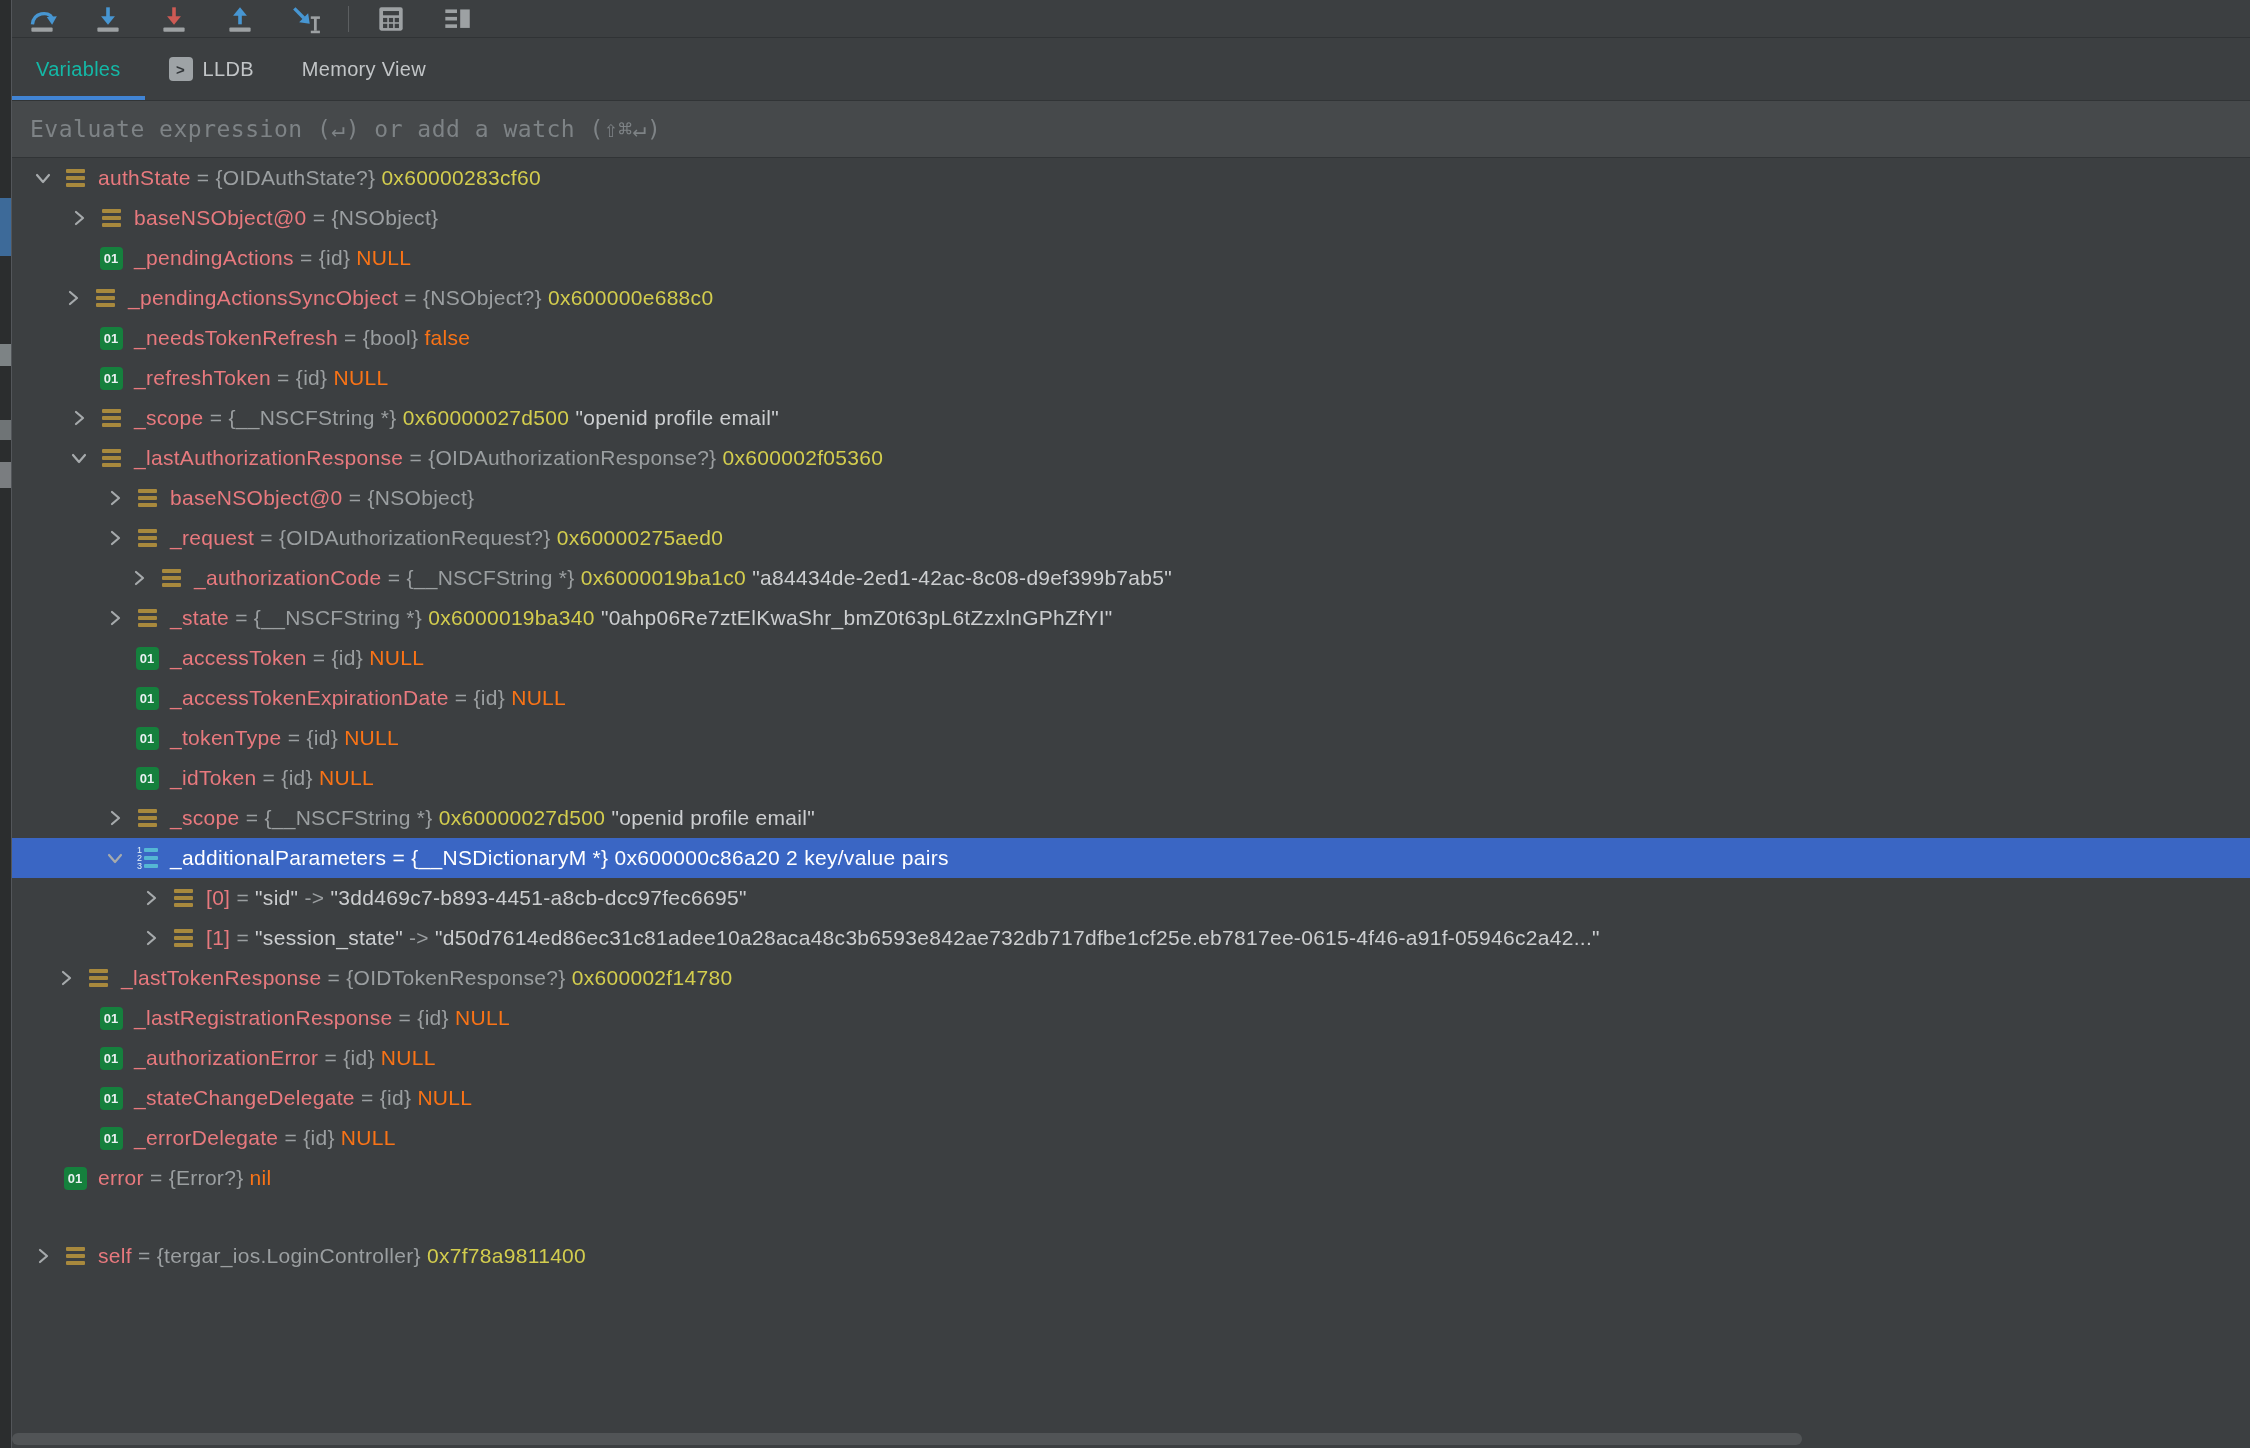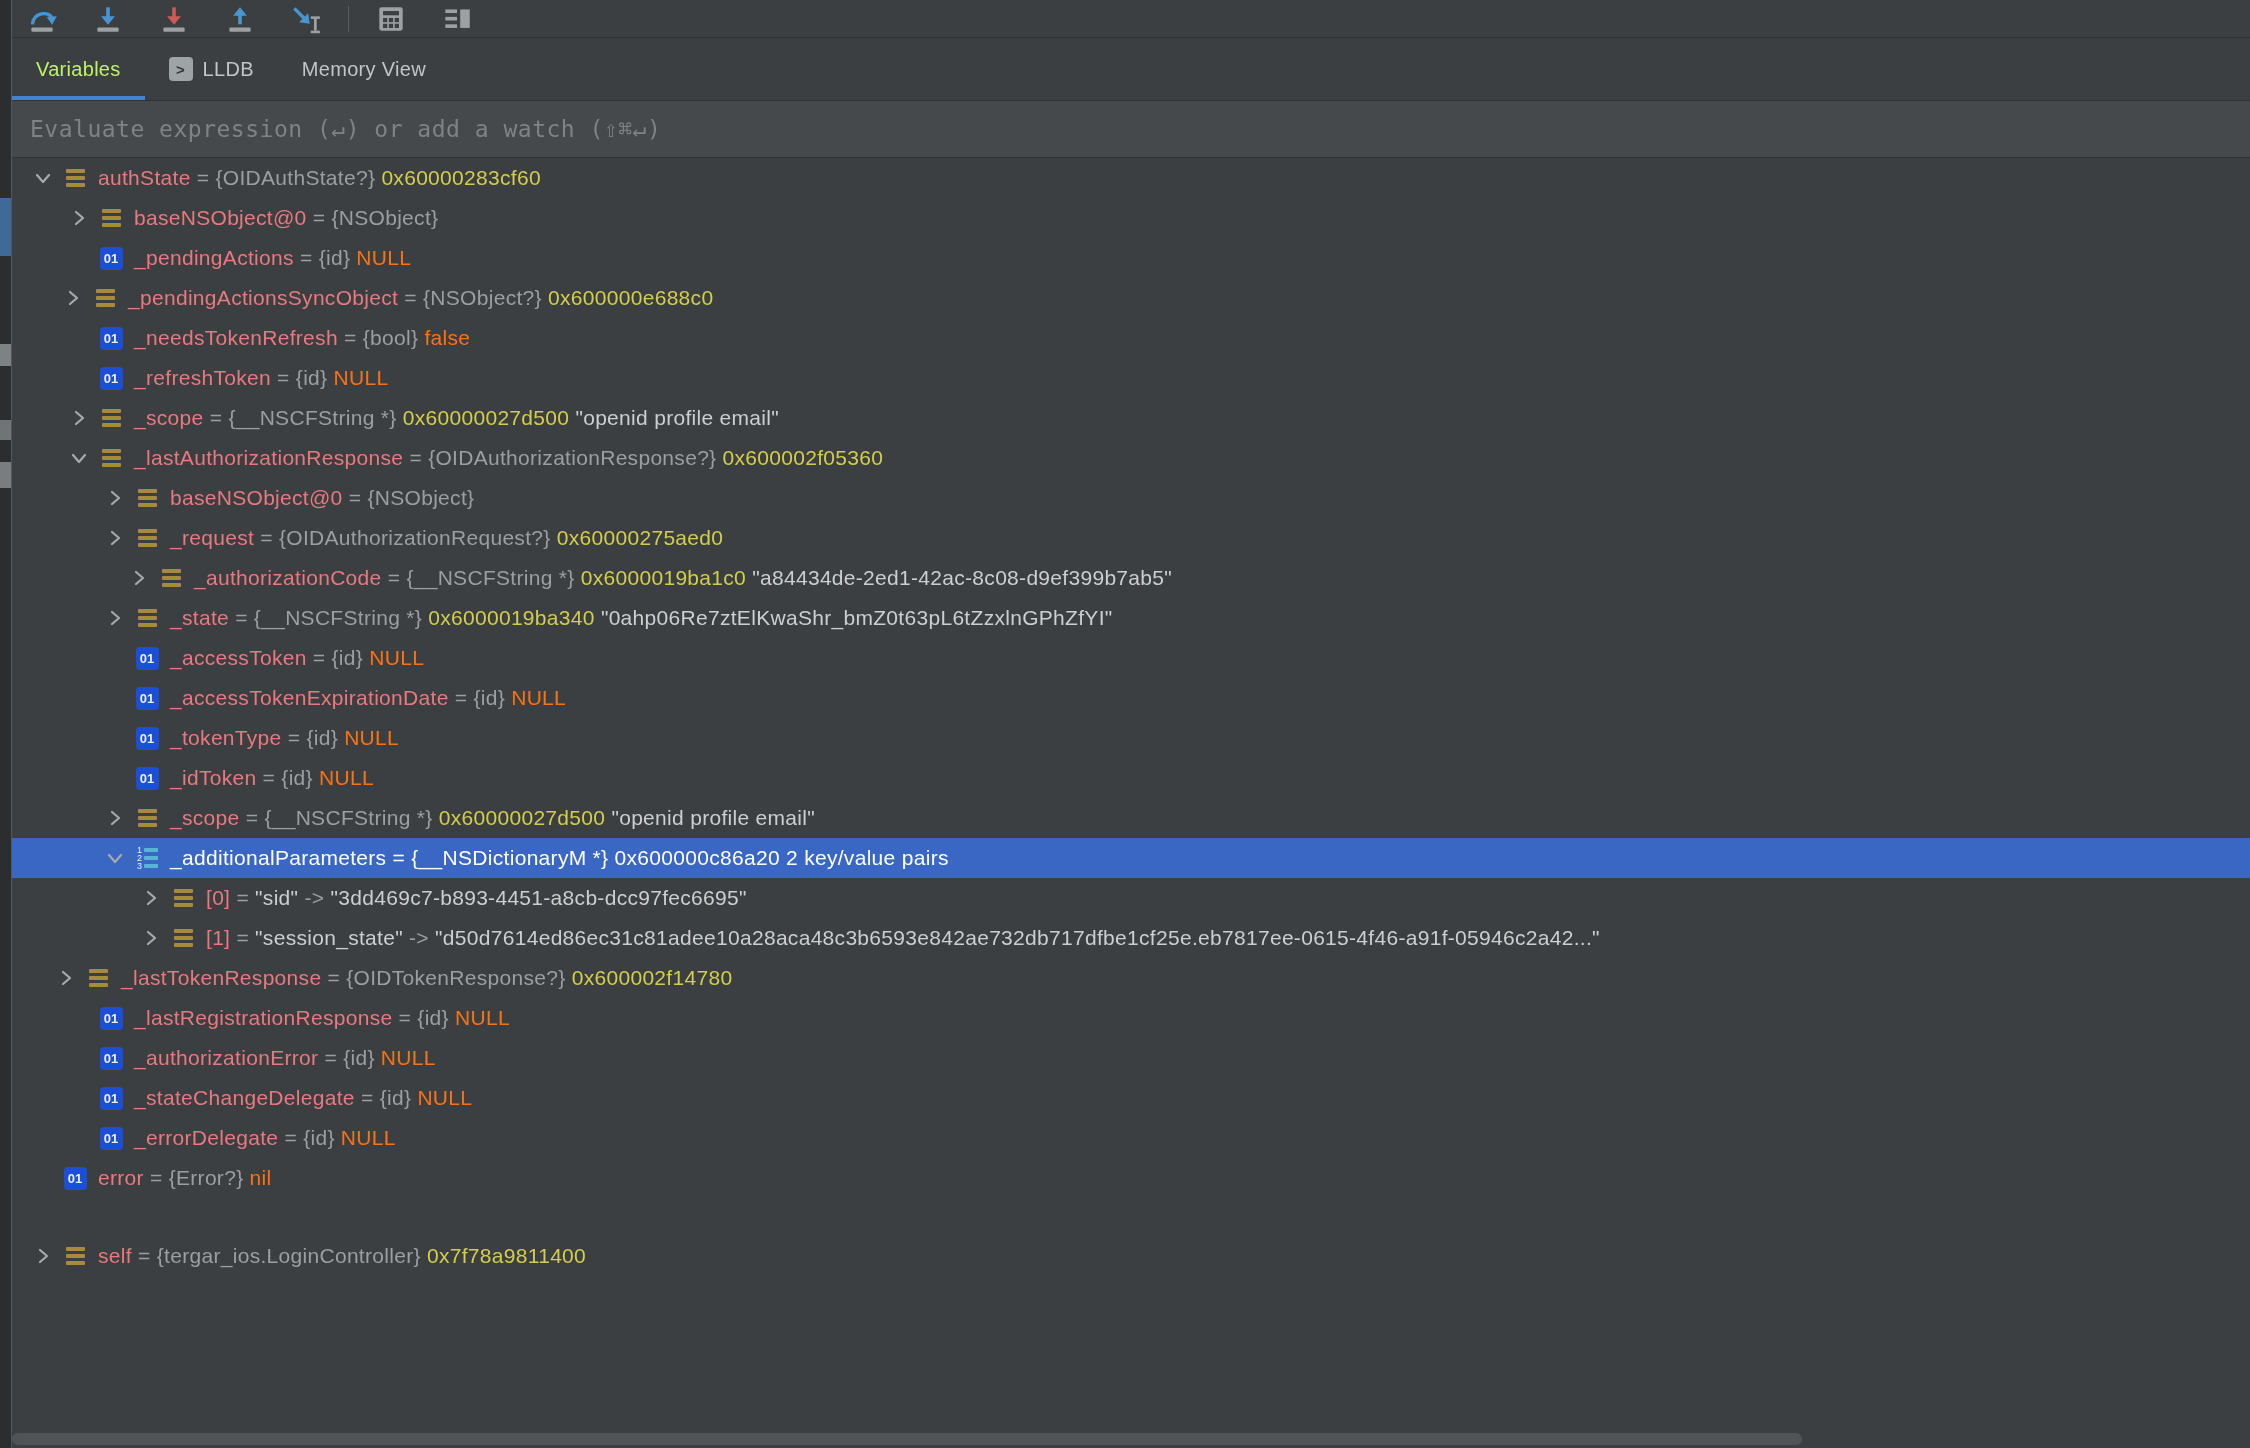--- a/index.html
+++ b/index.html
@@ -26,21 +26,21 @@
     border-bottom:1px solid #303335;flex:none;}
   .tb-btn{width:40px;height:34px;display:flex;align-items:center;justify-content:center;
     margin-right:26px;border-radius:4px;}
   .ticon{display:flex;}
   .tb-sep{width:1px;height:26px;background:#5c5f61;margin:0 22px 0 -4px;}
 
   
   .tabbar{height:62px;display:flex;align-items:stretch;flex:none;}
   .tab{position:relative;display:flex;align-items:center;padding:0 24px;
     font-size:20px;color:#c2c5c7;letter-spacing:.3px;cursor:default;}
-  .tab.active{color:#bef264;}
+  .tab.active{color:#14b8a6;}
   .tab-underline{position:absolute;left:0;right:0;bottom:0;height:4px;background:#4184d4;}
   .tab-icn{width:24px;height:24px;border-radius:4px;background:#9ea3a6;color:#33373a;
     font-weight:bold;font-size:15px;display:flex;align-items:center;justify-content:center;
     margin-right:10px;}
 
   
   .evalbar{height:56px;background:#46494b;border-top:1px solid #313436;border-bottom:1px solid #313436;
     display:flex;align-items:center;padding-left:18px;flex:none;}
   .eval-hint{font-family:"DejaVu Sans Mono",monospace;font-size:23px;color:#7e8386;letter-spacing:.5px;}
 
@@ -57,21 +57,21 @@
   .seg-punct{color:#9b9fa1;}
   .seg-type{color:#9b9fa1;}
   .seg-addr{color:#d3cd4e;}
   .seg-value{color:#f97316;}
   .seg-string{color:#ccced0;}
   .row.selected .segs span{color:#ffffff;}
 
   
   .obj-icon{display:flex;flex-direction:column;gap:2.5px;}
   .obj-icon i{display:block;width:19px;height:4.5px;background:#a8893d;border-radius:1px;}
-  .prim-icon{width:23px;height:23px;border-radius:4px;background:#1d4ed8;color:#e9f0f2;
+  .prim-icon{width:23px;height:23px;border-radius:4px;background:#15803d;color:#e9f0f2;
     font-size:13px;font-weight:bold;display:flex;align-items:center;justify-content:center;
     font-family:"Liberation Sans",sans-serif;}
   .dict-icon{display:flex;flex-direction:column;gap:2px;}
   .dict-row{display:flex;align-items:center;gap:2px;height:6px;}
   .dict-num{font-size:9px;line-height:6px;color:#e3f1f7;width:6px;text-align:right;}
   .dict-bar{width:14px;height:4.5px;background:#55b7d4;border-radius:1px;}
 
   
   .hscrollbar{position:absolute;left:0;bottom:3px;width:1790px;height:12px;
     background:#55585a;border-radius:6px;opacity:.85;}

